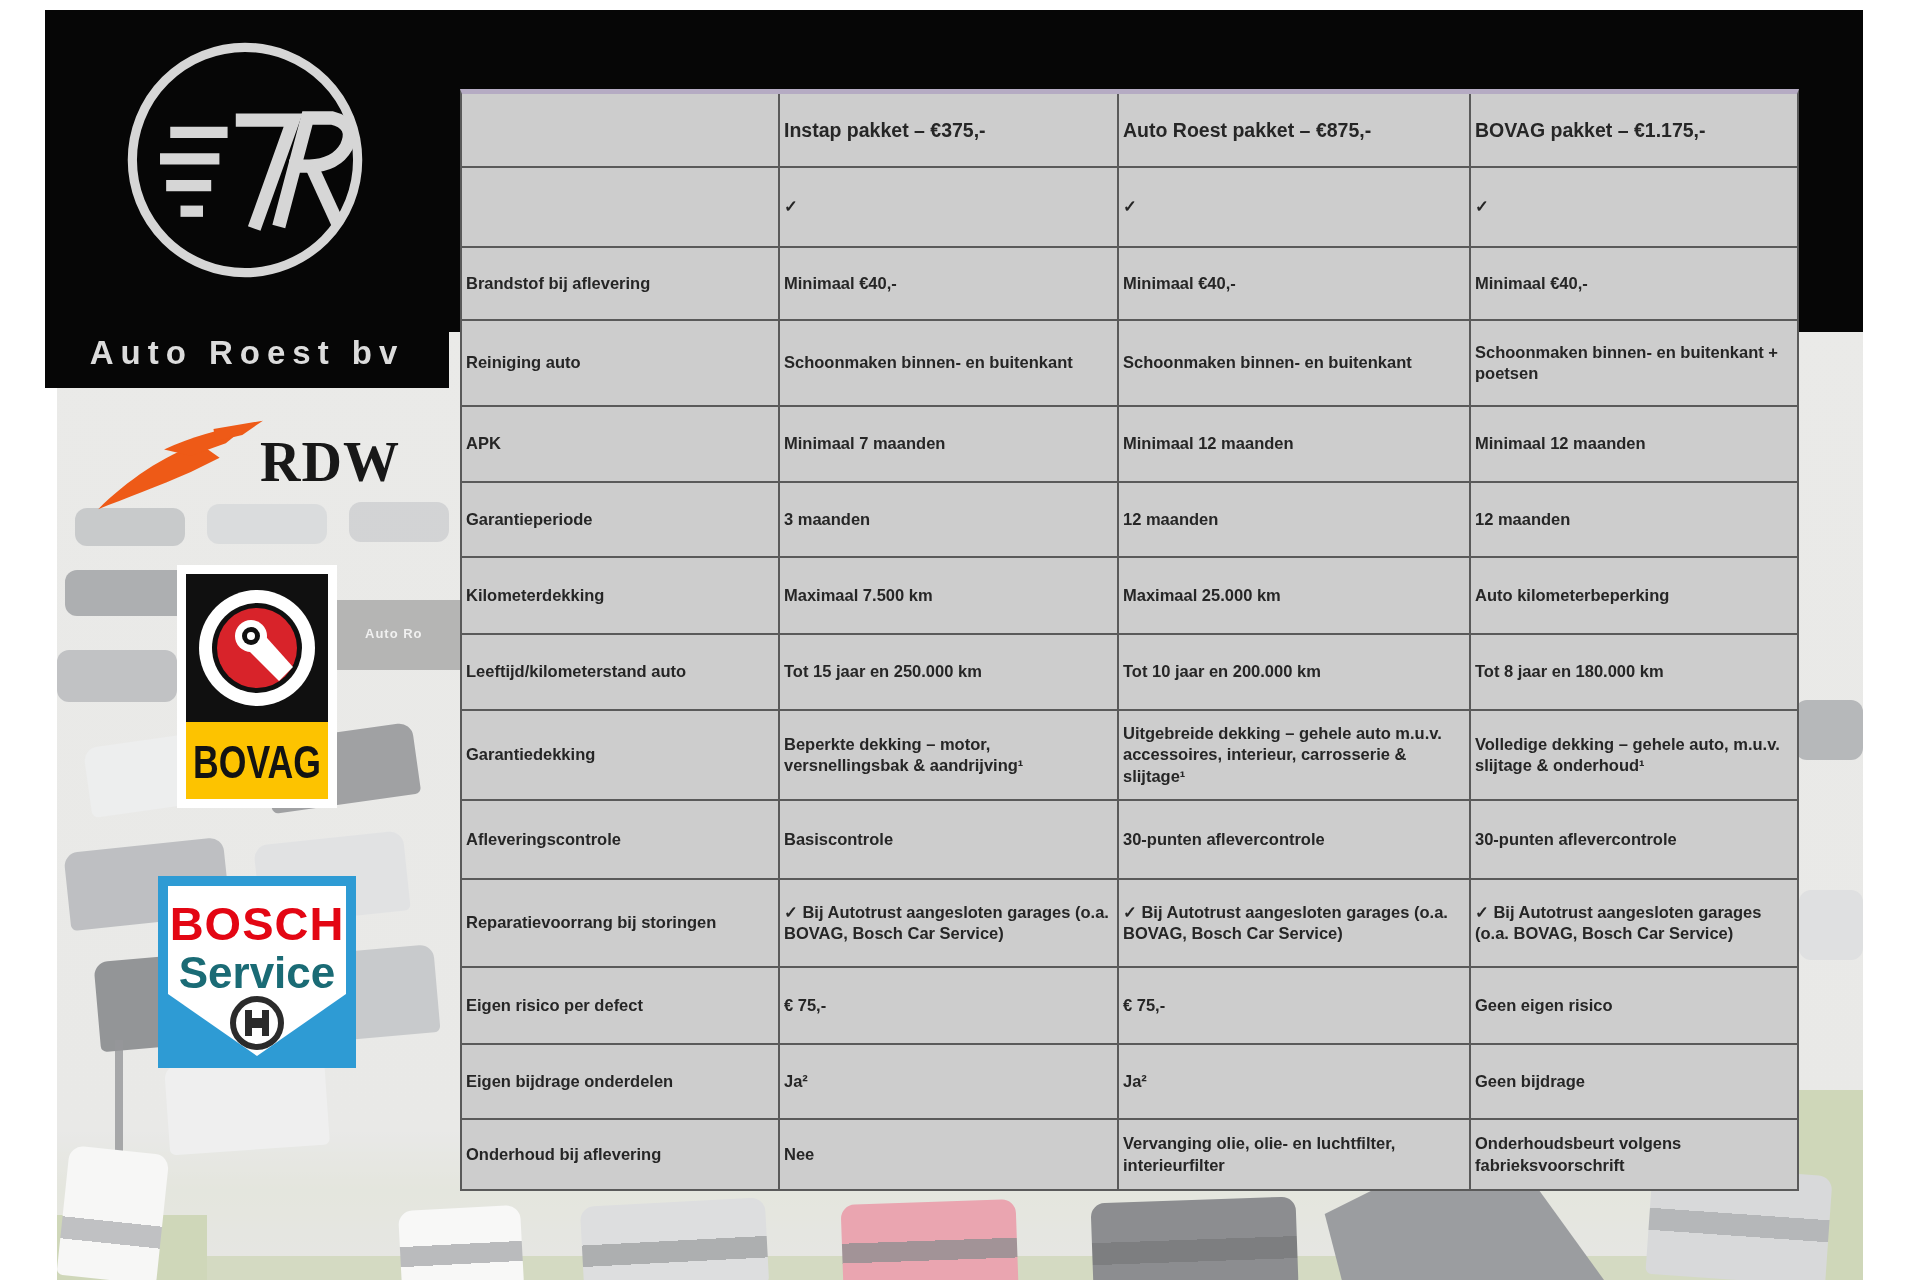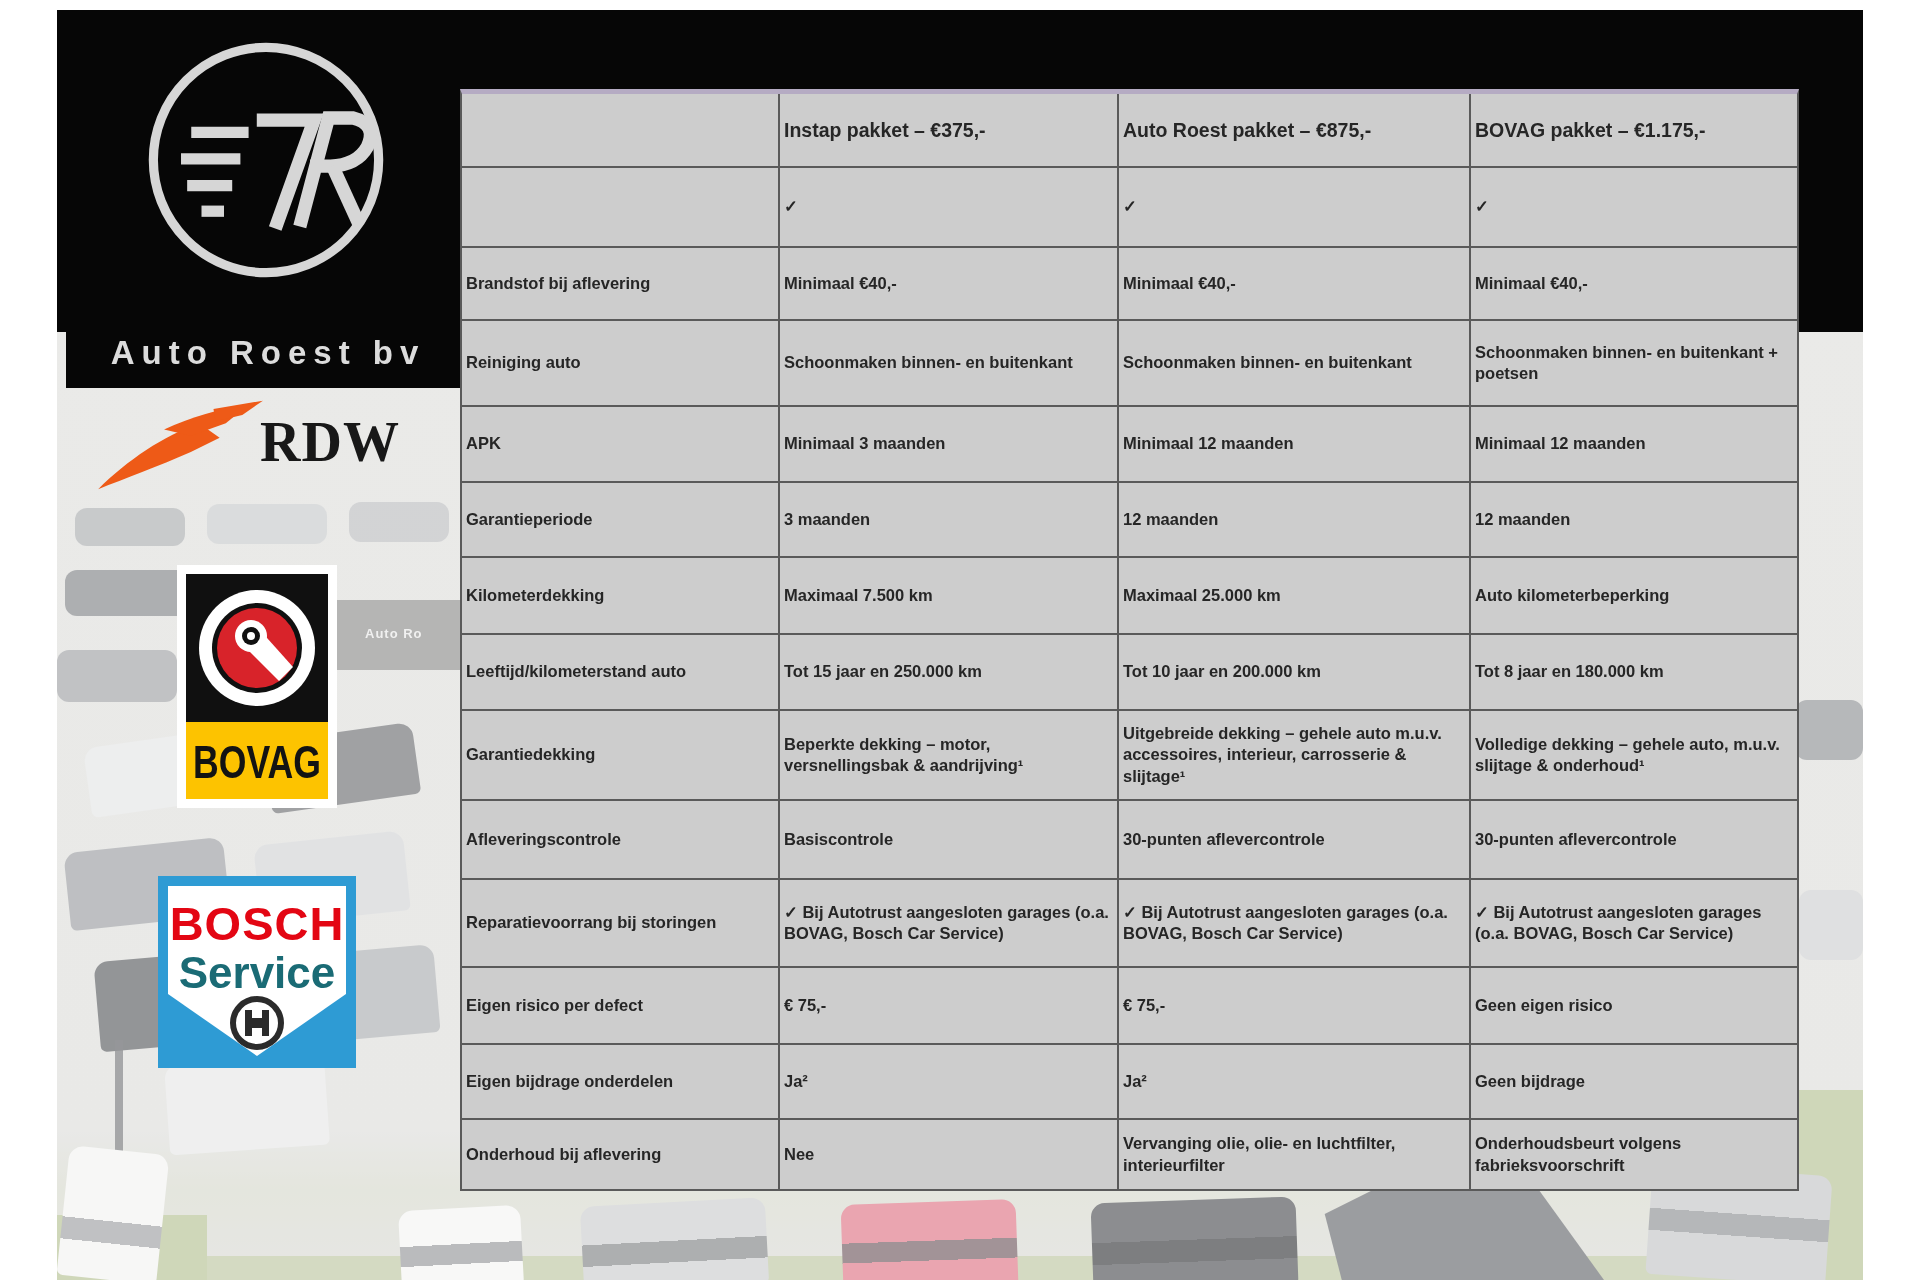--- a/index.html
+++ b/index.html
@@ -16,26 +16,26 @@
   .p-pole{background:#43464a;opacity:.8;}
   .p-grass{background:#aab883;}
   .car{border-radius:14px 14px 6px 6px;}
   .car.side{border-radius:12px;}
   .p-struct{background:#4e5156;clip-path:polygon(8% 100%,2% 45%,40% 0,75% 18%,100% 100%);}
   .photo-fade{position:absolute;left:0;top:0;right:0;bottom:0;background:rgba(255,255,255,.44);}
   .p-sign-text{font-size:13px;color:#e8e8e8;letter-spacing:1px;font-weight:bold;}
 
   
   .black-band{position:absolute;left:57px;top:10px;width:1806px;height:322px;background:#060606;}
-  .brand-panel{position:absolute;left:66px;top:10px;width:404px;height:378px;background:#060606;}
+  .brand-panel{position:absolute;left:45px;top:10px;width:404px;height:378px;background:#060606;}
   .brand-name{position:absolute;left:0;bottom:16px;width:100%;text-align:center;
     color:#dcdcdc;font-size:33px;font-weight:bold;letter-spacing:7px;white-space:nowrap;}
 
   
-  .rdw-logo{position:absolute;left:92px;top:396px;width:310px;height:108px;}
+  .rdw-logo{position:absolute;left:92px;top:416px;width:310px;height:108px;}
   .rdw-text{position:absolute;left:168px;top:14px;font-family:"Liberation Serif",serif;
     font-weight:bold;font-size:56px;color:#181818;letter-spacing:1px;}
   .bovag-logo{position:absolute;left:177px;top:565px;width:160px;height:243px;}
   .bosch-logo{position:absolute;left:158px;top:876px;width:198px;height:192px;}
 
   
   .pkg-table{position:absolute;left:460px;top:89px;width:1335px;
     display:grid;grid-template-columns:316px 337px 350px 326px;
     grid-template-rows:72px 78px 71px 84px 74px 73px 75px 74px 88px 77px 86px 75px 73px 69px;
     gap:2px;background:#5a5a5a;border:2px solid #5a5a5a;border-top:5px solid #b5abc3;}
@@ -163,21 +163,21 @@
       <div class="cell val">✓</div>
       <div class="cell label">Brandstof bij aflevering</div>
       <div class="cell val">Minimaal €40,-</div>
       <div class="cell val">Minimaal €40,-</div>
       <div class="cell val">Minimaal €40,-</div>
       <div class="cell label">Reiniging auto</div>
       <div class="cell val">Schoonmaken binnen- en buitenkant</div>
       <div class="cell val">Schoonmaken binnen- en buitenkant</div>
       <div class="cell val">Schoonmaken binnen- en buitenkant + poetsen</div>
       <div class="cell label">APK</div>
-      <div class="cell val">Minimaal 3 maanden</div>
+      <div class="cell val">Minimaal 7 maanden</div>
       <div class="cell val">Minimaal 12 maanden</div>
       <div class="cell val">Minimaal 12 maanden</div>
       <div class="cell label">Garantieperiode</div>
       <div class="cell val">3 maanden</div>
       <div class="cell val">12 maanden</div>
       <div class="cell val">12 maanden</div>
       <div class="cell label">Kilometerdekking</div>
       <div class="cell val">Maximaal 7.500 km</div>
       <div class="cell val">Maximaal 25.000 km</div>
       <div class="cell val">Auto kilometerbeperking</div>

